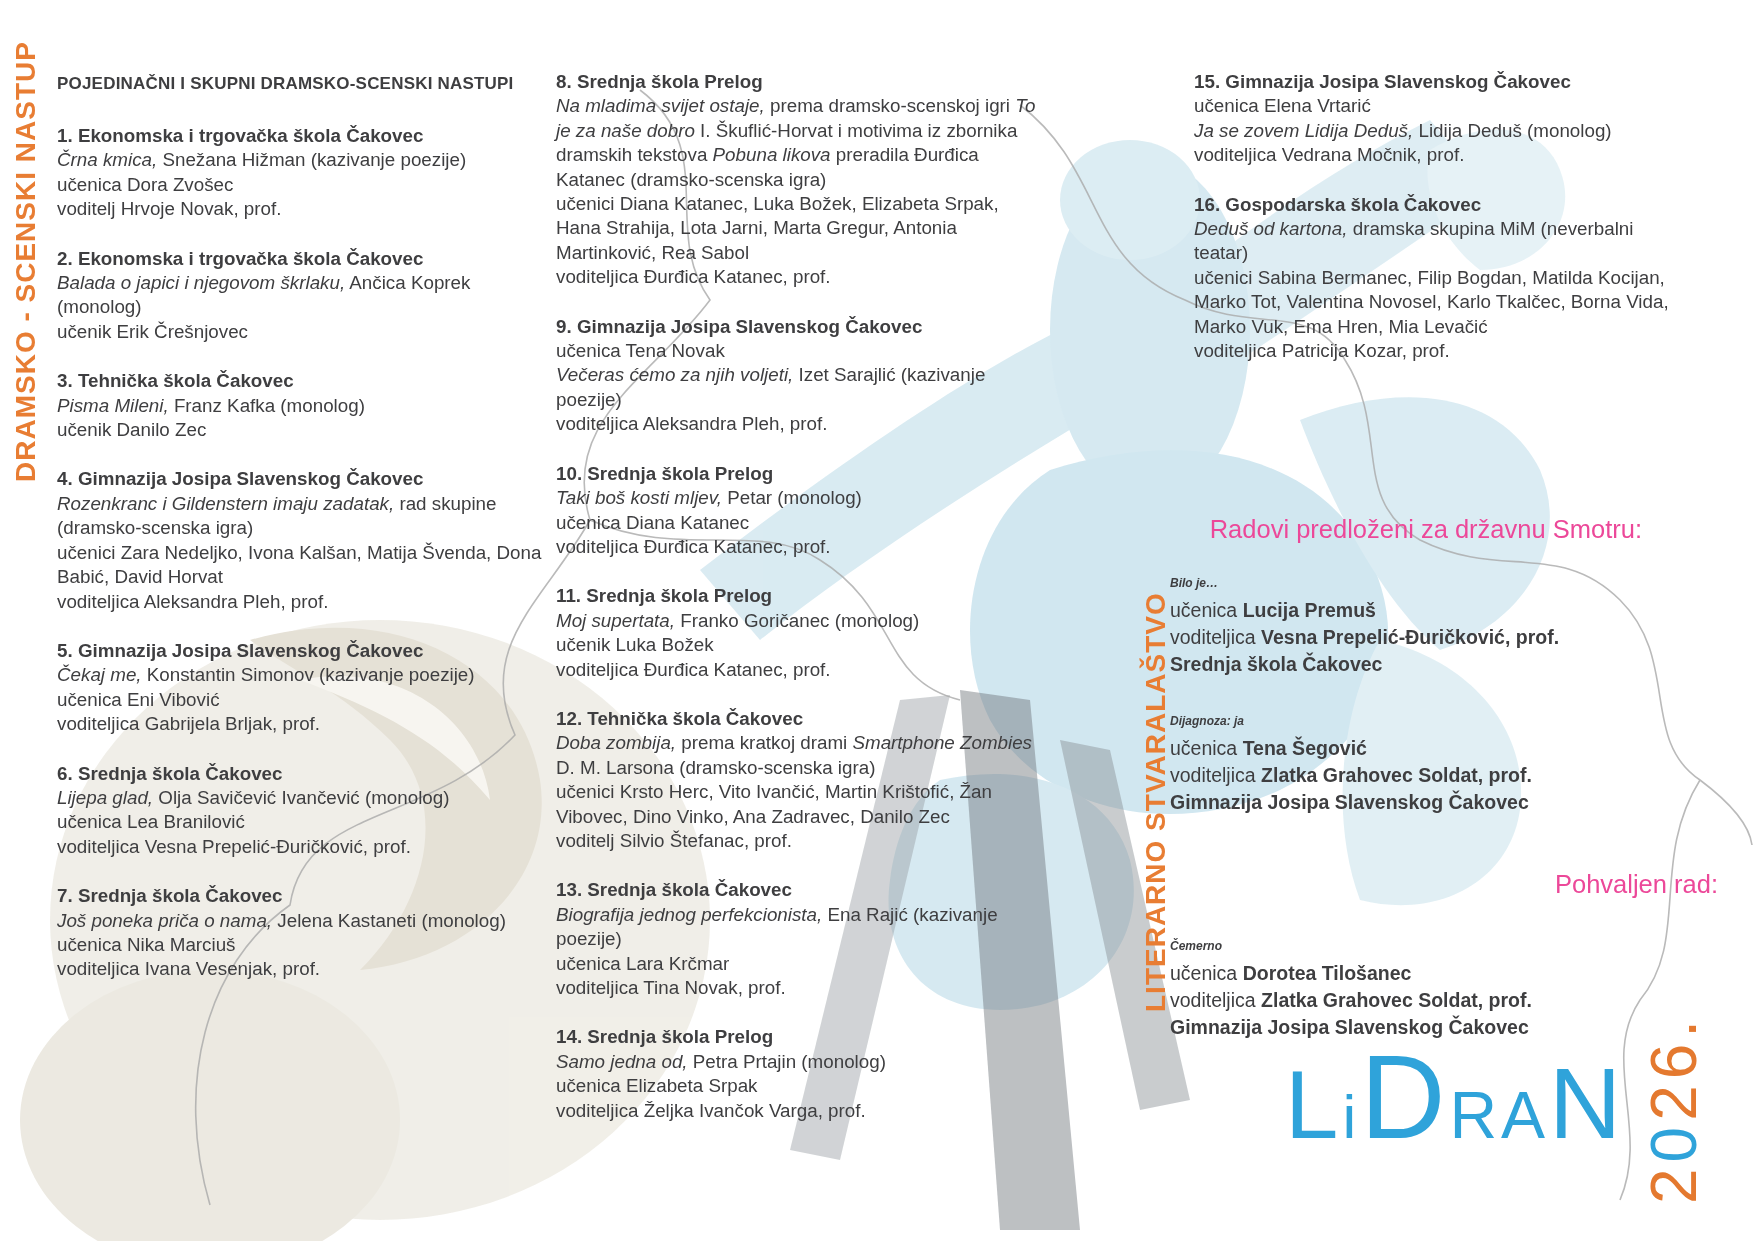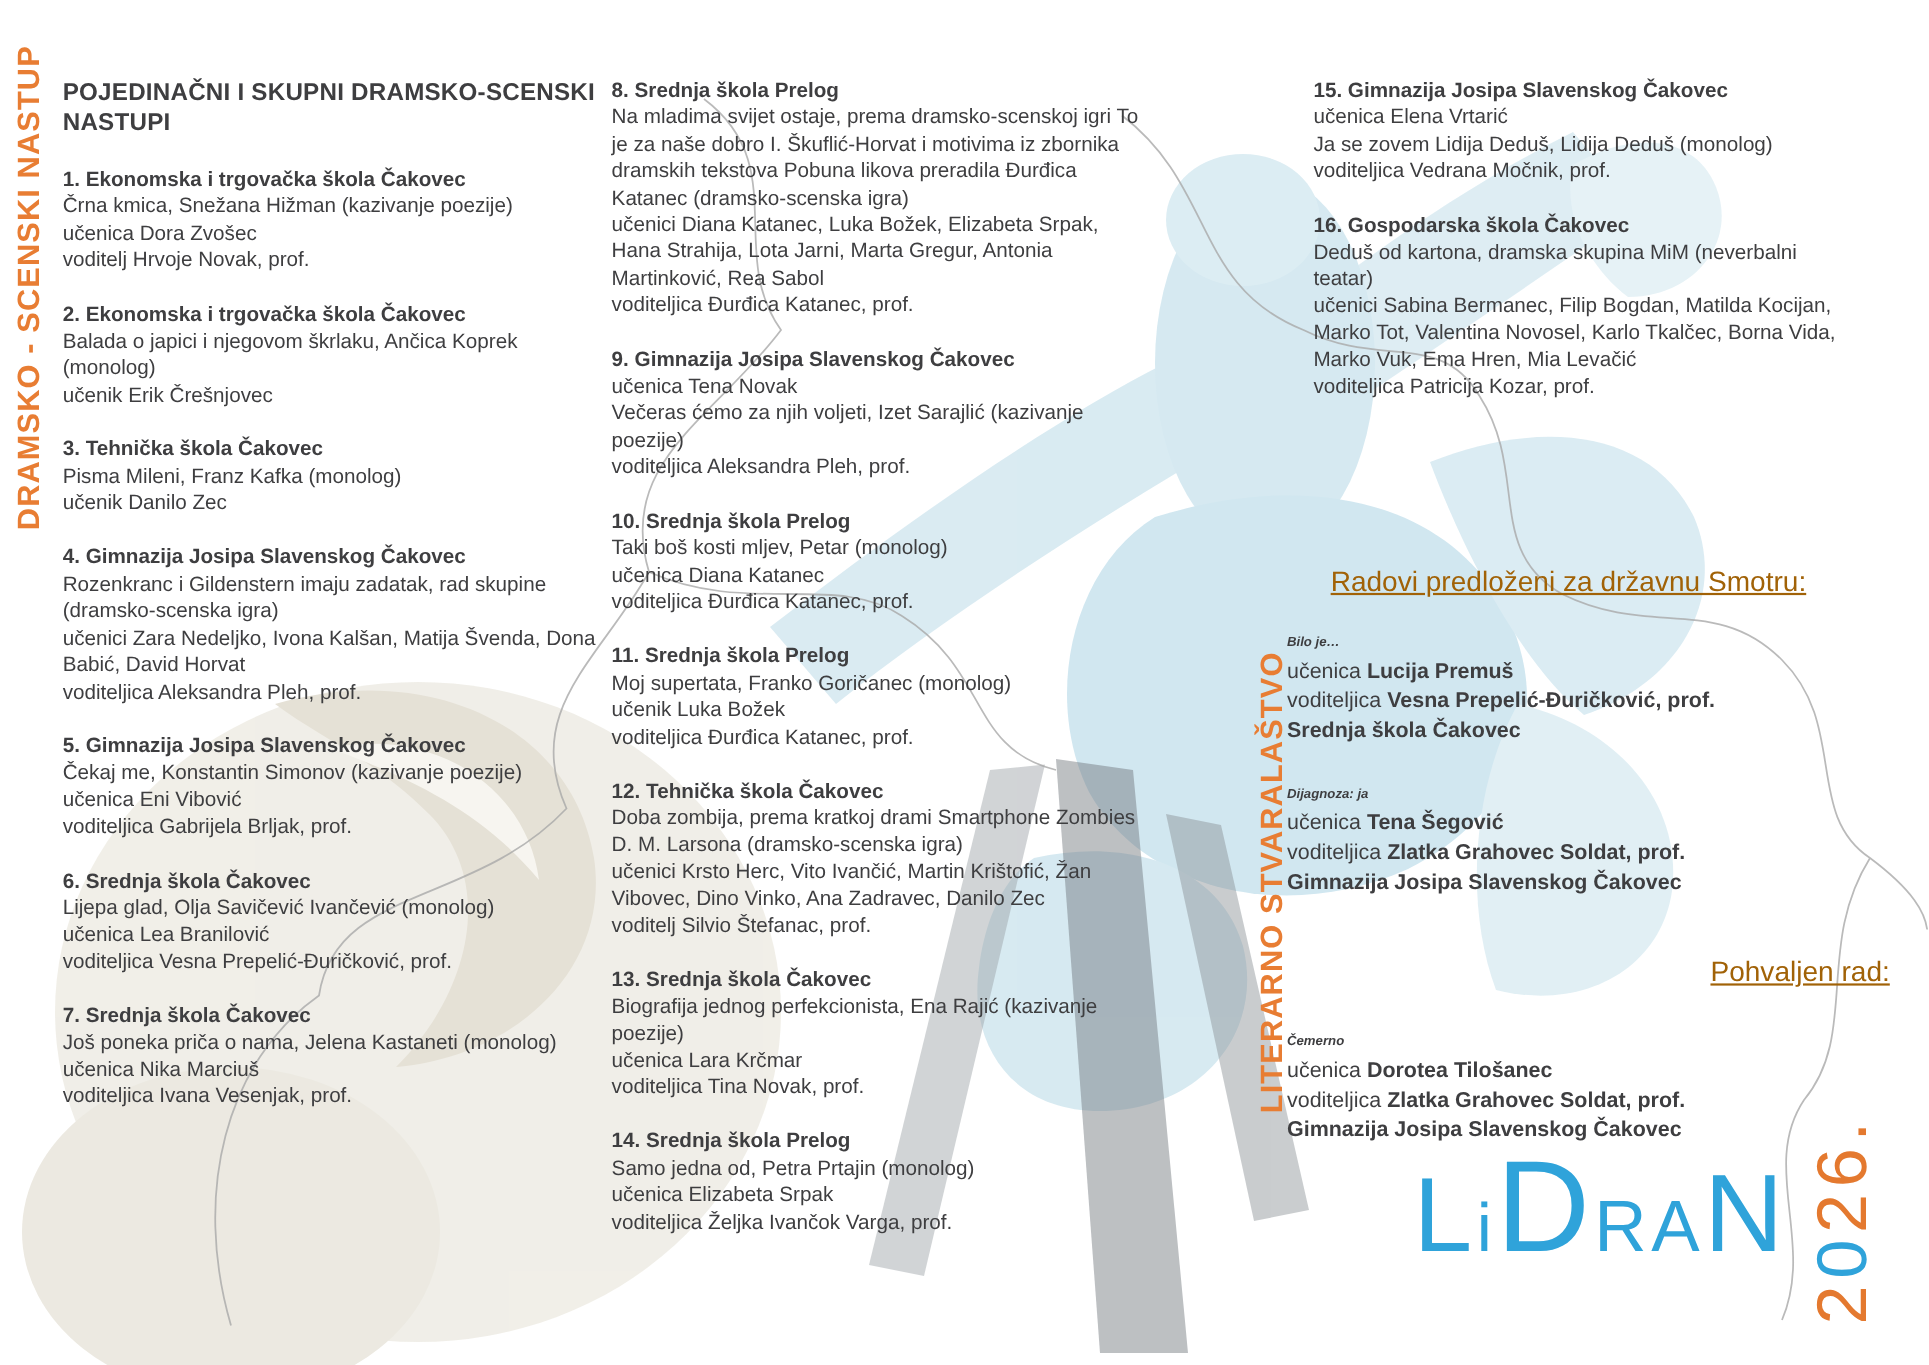--- a/index.html
+++ b/index.html
@@ -7,34 +7,34 @@
     width:1754px;height:1241px;position:relative;overflow:hidden;
     background:#ffffff;color:#3e3e40;
     font-family:"Liberation Sans", sans-serif;
   }
   #bg{position:absolute;left:0;top:0;z-index:0;}
   
   .col{position:absolute;top:70px;z-index:2;font-size:18.8px;line-height:24.4px;}
   #col1{left:57px;width:494px;}
   #col2{left:556px;width:492px;}
   #col3{left:1194px;width:482px;}
-  .doc-heading{font-weight:bold;font-size:22px;line-height:27px;letter-spacing:.2px;margin:0 0 27px 0;}
+  .doc-heading{font-weight:bold;font-size:17px;line-height:27px;letter-spacing:.2px;margin:0 0 27px 0;}
   .entry{margin:0 0 25px 0;}
   .entry-school{font-weight:bold;}
-  .it{}
+  .it{font-style:italic;}
   
   .vbanner{
     position:absolute;z-index:2;transform:rotate(-90deg);transform-origin:0 0;
     white-space:nowrap;color:#e87d33;font-weight:bold;font-size:28px;letter-spacing:1px;
   }
   #banner-left{left:10px;top:482px;}
   #banner-right{left:1140px;top:1012px;}
   
   .link-heading{
-    position:absolute;z-index:2;color:#a16207;text-decoration:underline;
+    position:absolute;z-index:2;color:#ec4899;
     font-size:25.5px;line-height:30px;text-align:right;
   }
   #radovi-heading{left:1130px;top:514px;width:512px;}
   #pohvaljen-heading{left:1240px;top:869px;width:478px;}
   
   .lit-block{position:absolute;z-index:2;left:1170px;font-size:19.5px;line-height:27px;}
   #lit-state-works{top:570px;width:540px;}
   #lit-commended-works{top:933px;width:540px;}
   .lit-work{margin:0 0 30px 0;}
   .lit-title{font-weight:bold;font-style:italic;font-size:12px;}

